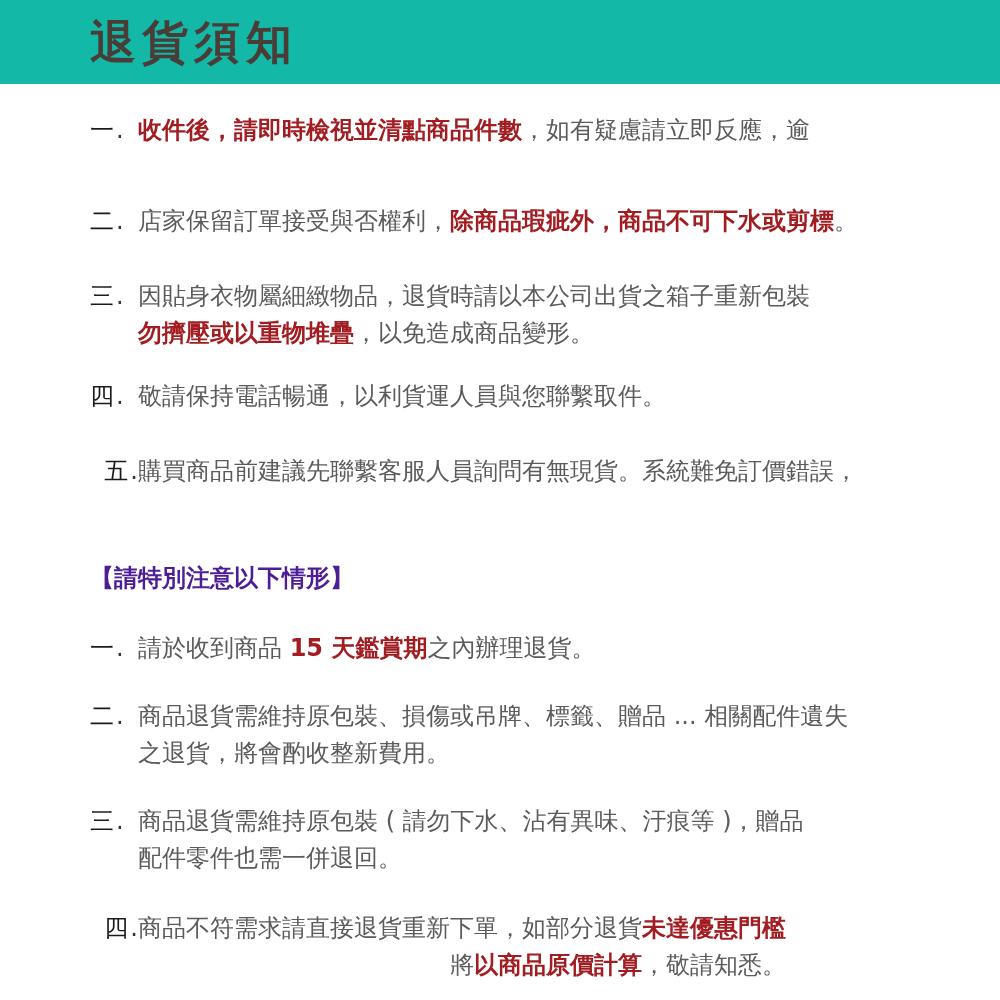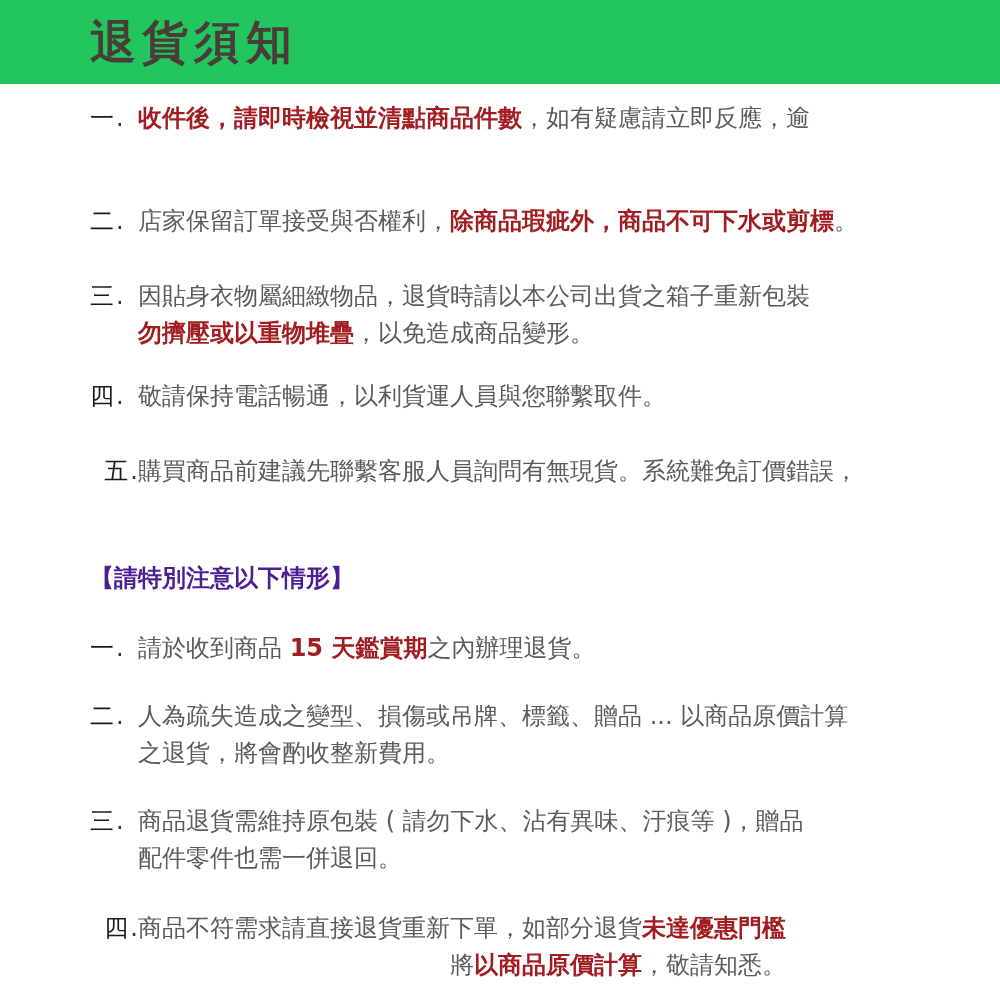--- a/index.html
+++ b/index.html
@@ -5,21 +5,21 @@
     html, body { margin: 0; padding: 0; }
     body {
       width: 1000px; height: 1000px; overflow: hidden;
       background: #ffffff;
       font-family: "DejaVu Sans", "Liberation Sans", sans-serif;
       color: #5b5b5b;
       position: relative;
     }
     .header {
       position: absolute; left: 0; top: 0; width: 1000px; height: 84px;
-      background: #22c55e;
+      background: #14b8a6;
     }
     .header-title {
       position: absolute; left: 90px; top: 12px;
       font-size: 46px; font-weight: bold; letter-spacing: 6px;
       color: #4a3c37; line-height: 60px;
     }
     .item {
       position: absolute; left: 90px;
       font-size: 24px; line-height: 37px;
       white-space: nowrap;
@@ -38,25 +38,25 @@
     }
   </style>
 </head>
 <body>
 
 <div class="header">
   <div class="header-title">退貨須知</div>
 </div>
 
 <div id="rules">
-    <div class="item" style="top: 100px;"><span><span class="marker"><span>一</span><span class="dot">.</span></span><span class="red">收件後，請即時檢視並清點商品件數</span><span class="gray">，如有疑慮請立即反應，逾</span></span><br></div>
+    <div class="item" style="top: 112px;"><span><span class="marker"><span>一</span><span class="dot">.</span></span><span class="red">收件後，請即時檢視並清點商品件數</span><span class="gray">，如有疑慮請立即反應，逾</span></span><br></div>
     <div class="item" style="top: 203px;"><span><span class="marker"><span>二</span><span class="dot">.</span></span><span class="gray">店家保留訂單接受與否權利，</span><span class="red">除商品瑕疵外，商品不可下水或剪標</span><span class="gray">。</span></span></div>
     <div class="item" style="top: 278px;"><span><span class="marker"><span>三</span><span class="dot">.</span></span><span class="gray">因貼身衣物屬細緻物品，退貨時請以本公司出貨之箱子重新包裝</span></span><br><span class="line2"><span class="red">勿擠壓或以重物堆疊</span><span class="gray">，以免造成商品變形。</span></span></div>
     <div class="item" style="top: 378px;"><span><span class="marker"><span>四</span><span class="dot">.</span></span><span class="gray">敬請保持電話暢通，以利貨運人員與您聯繫取件。</span></span></div>
     <div class="item" style="top: 453px; text-align: right;"><span><span class="marker"><span>五</span><span class="dot">.</span></span><span class="gray">購買商品前建議先聯繫客服人員詢問有無現貨。系統難免訂價錯誤，</span></span><br></div>
   </div>
 <div class="notice-heading">【請特別注意以下情形】</div>
 <div id="notices">
     <div class="item" style="top: 630px;"><span><span class="marker"><span>一</span><span class="dot">.</span></span><span class="gray">請於收到商品 </span><span class="red">15 天鑑賞期</span><span class="gray">之內辦理退貨。</span></span></div>
-    <div class="item" style="top: 698px;"><span><span class="marker"><span>二</span><span class="dot">.</span></span><span class="gray">人為疏失造成之變型、損傷或吊牌、標籤、贈品 ... 以商品原價計算</span></span><br><span class="line2"><span class="gray">之退貨，將會酌收整新費用。</span></span></div>
+    <div class="item" style="top: 698px;"><span><span class="marker"><span>二</span><span class="dot">.</span></span><span class="gray">商品退貨需維持原包裝、損傷或吊牌、標籤、贈品 ... 相關配件遺失</span></span><br><span class="line2"><span class="gray">之退貨，將會酌收整新費用。</span></span></div>
     <div class="item" style="top: 803px;"><span><span class="marker"><span>三</span><span class="dot">.</span></span><span class="gray">商品退貨需維持原包裝 ( 請勿下水、沾有異味、汙痕等 )，贈品</span></span><br><span class="line2"><span class="gray">配件零件也需一併退回。</span></span></div>
     <div class="item" style="top: 910px; text-align: right;"><span><span class="marker"><span>四</span><span class="dot">.</span></span><span class="gray">商品不符需求請直接退貨重新下單，如部分退貨</span><span class="red">未達優惠門檻</span></span><br><span class="line2"><span class="gray">將</span><span class="red">以商品原價計算</span><span class="gray">，敬請知悉。</span></span></div>
   </div>
 
 </body></html>

